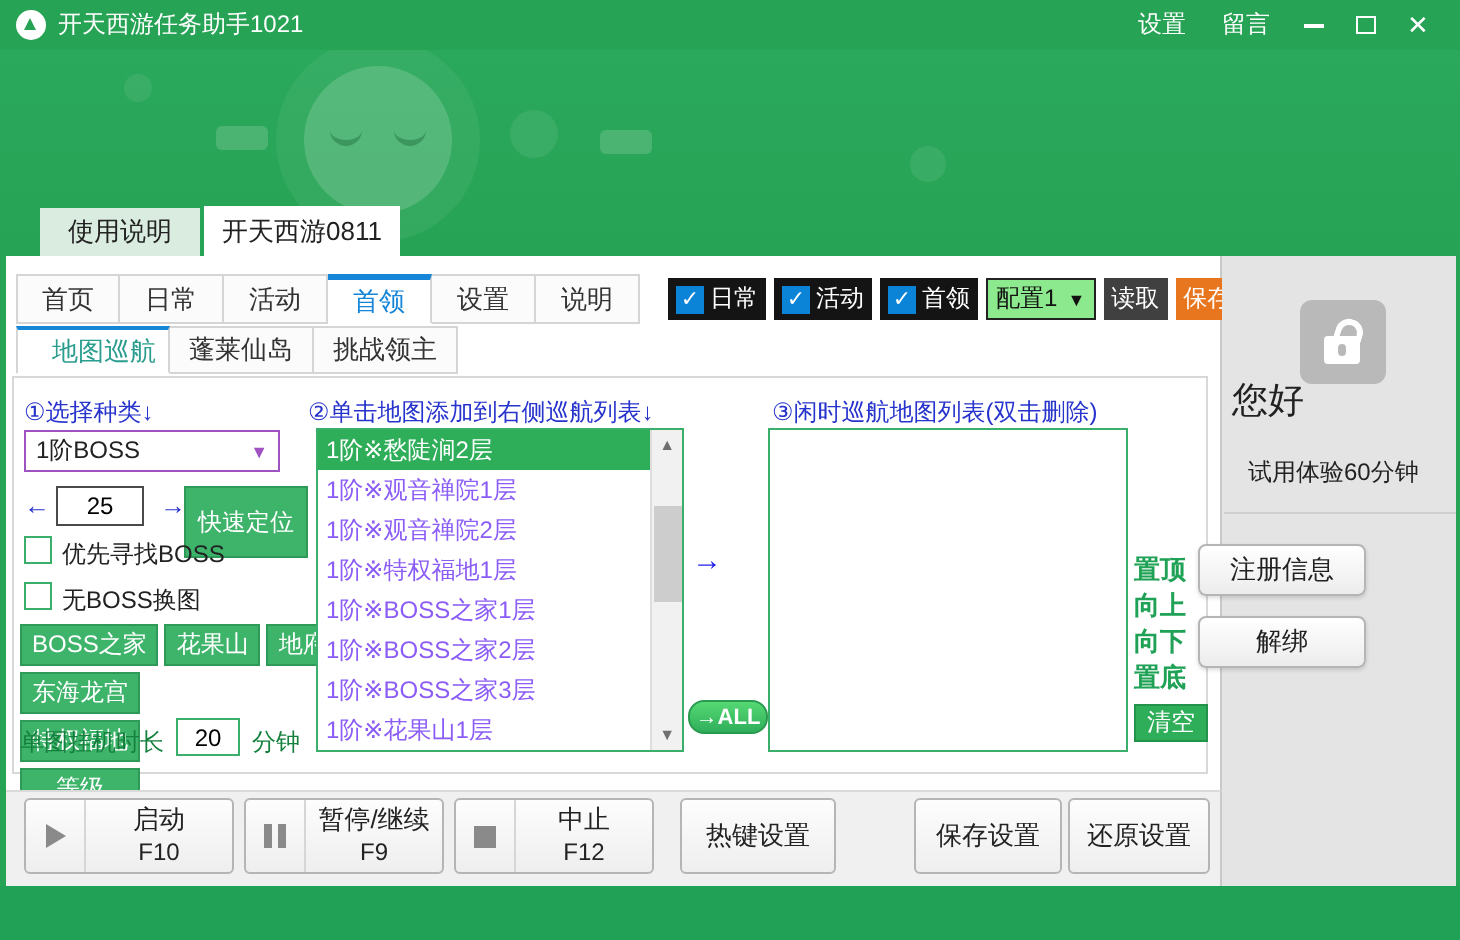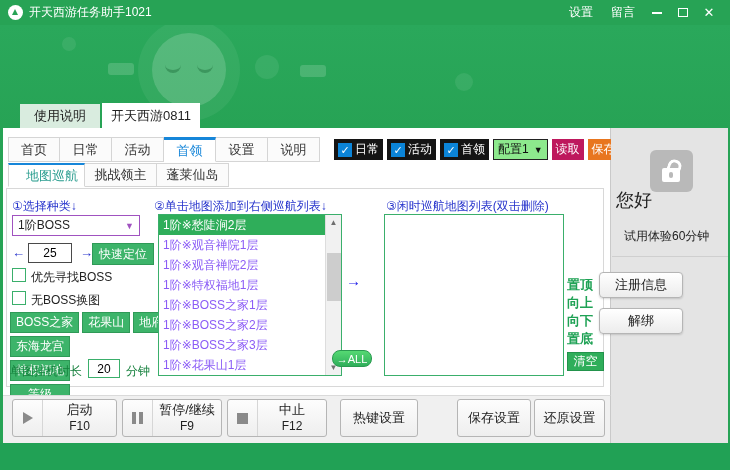--- a/index.html
+++ b/index.html
@@ -47,21 +47,21 @@
   .mtab { min-width:52px; padding:0 8px; height:25px; display:flex; align-items:center; justify-content:center; background:#fbfbfb; border:1px solid #d5d5d5; border-left:none; font-size:13px; color:#333; }
   .mtab:first-child { border-left:1px solid #d5d5d5; }
   .mtab.active { background:#fff; border-top:3px solid #1686d9; color:#1686d9; border-bottom:1px solid #fff; }
 
   
   .toolbar { left:334px; top:139px; height:21px; display:flex; gap:4px; align-items:center; }
   .chip { display:flex; align-items:center; background:#141414; color:#fff; height:21px; padding:0 4px; font-size:12px; gap:3px; }
   .chip .cbx { width:14px; height:14px; background:#0b84d8; color:#fff; font-size:11px; line-height:14px; text-align:center; font-weight:bold; }
   .chip.config { background:#8de98d; color:#111; border:1px solid #222; }
   .chip.config .dd { font-size:9px; color:#111; margin-left:2px; }
-  .chip.read { background:#be185d; }
+  .chip.read { background:#404040; }
   .chip.save { background:#e8761f; }
 
   
   .sub-tabs { left:8px; top:163px; height:24px; display:flex; }
   .stab { min-width:72px; padding:0 6px; height:24px; display:flex; align-items:center; justify-content:center; background:#fbfbfb; border:1px solid #d5d5d5; border-left:none; font-size:13px; color:#333; }
   .stab:first-child { border-left:1px solid #d5d5d5;padding-left:17px; }
   .stab.active { background:#fff; border-top:2px solid #1686d9; color:#2a9d8f; border-bottom:1px solid #fff; }
 
   .groupbox { left:6px; top:188px; width:598px; height:199px; border:1px solid #d8d8d8; background:#fff; }
 
@@ -84,21 +84,21 @@
   .map-items { width:167px; overflow:hidden; }
   .map-item { height:20px; line-height:20px; padding-left:4px; font-size:12px; white-space:nowrap; color:#8b5cf6; }
   .map-item.selected { background:#2fae5a; color:#fff; }
   .scrollbar { width:16px; background:#f1f1f1; position:relative; border-left:1px solid #ddd; }
   .scroll-arrow { height:15px; display:flex; align-items:center; justify-content:center; font-size:8px; color:#6f6f6f; background:#f1f1f1; }
   .scroll-thumb { position:absolute; left:1px; width:14px; top:38px; height:48px; background:#cdcdcd; }
   .scroll-arrow.down { position:absolute; bottom:0; width:100%; }
   .cruise-list { left:384px; top:214px; width:180px; height:162px; }
 
   .transfer-arrow { left:346px; top:272px; color:#1a19e8; font-weight:bold; font-size:15px; }
-  .all-btn { left:332px; top:350px; width:40px; height:17px; border-radius:8px; background:linear-gradient(180deg,#55d973,#2fae5a); border:1px solid #2a9a50; color:#fff; font-size:11px; font-weight:normal; display:flex; align-items:center; justify-content:center; }
+  .all-btn { left:344px; top:350px; width:40px; height:17px; border-radius:8px; background:linear-gradient(180deg,#55d973,#2fae5a); border:1px solid #2a9a50; color:#fff; font-size:11px; font-weight:bold; display:flex; align-items:center; justify-content:center; }
 
   .order-link { position:absolute; left:567px; color:#1fa255; font-weight:bold; font-size:13px; }
   .clear-btn { left:567px; top:352px; width:37px; height:19px; background:#2fae5a; border:1px solid #23934c; color:#fff; font-size:12px; display:flex; align-items:center; justify-content:center; }
 
   
   .ctl-btn { position:absolute; top:399px; height:38px; background:linear-gradient(180deg,#fdfdfd,#eeeeee); border:1px solid #b5b5b5; border-radius:3px; display:flex; align-items:center; }
   .ctl-icon-zone { width:30px; height:100%; display:flex; align-items:center; justify-content:center; border-right:1px solid #d6d6d6; color:#8a8a8a; }
   .ctl-text { flex:1; text-align:center; line-height:1.25; font-size:13px; color:#222; }
   .ctl-text .key { font-size:12px; }
   .play-glyph { width:0; height:0; border-top:6px solid transparent; border-bottom:6px solid transparent; border-left:10px solid #8a8a8a; }
@@ -182,39 +182,39 @@
   <span class="chip config">
     <span>配置1</span>
     <span class="dd">▼</span>
   </span>
   <span class="chip read">读取</span>
   <span class="chip save">保存</span>
 </div>
 
 <div class="abs sub-tabs">
   <span class="stab active">地图巡航</span>
+  <span class="stab">蓬莱仙岛</span>
   <span class="stab">挑战领主</span>
-  <span class="stab">蓬莱仙岛</span>
 </div>
 
 <div class="abs groupbox"></div>
 
 <div class="abs blue-label" style="left:12px; top:198px;">①选择种类↓</div>
 <div class="abs blue-label" style="left:154px; top:198px;">②单击地图添加到右侧巡航列表↓</div>
 <div class="abs blue-label" style="left:386px; top:198px;">③闲时巡航地图列表(双击删除)</div>
 
 <div class="abs dropdown">
   <span>1阶BOSS</span>
   <span class="dd-arrow">▼</span>
 </div>
 
 <span class="abs nav-arrow" style="left:12px; top:245px;">←</span>
 <input class="abs num-input" style="left: 28px; top: 243px; width: 44px; height: 20px;" value="25">
 <span class="abs nav-arrow" style="left:80px; top:245px;">→</span>
-<span class="abs btn-green" style="left:92px; top:243px; width:62px; height:22px;">快速定位</span>
+<span class="abs btn-green" style="left:92px; top:243px; width:62px; height:36px;">快速定位</span>
 
 <span class="abs checkbox" style="left:12px; top:268px;"></span>
 <span class="abs" style="left:31px; top:269px;">优先寻找BOSS</span>
 <span class="abs checkbox" style="left:12px; top:291px;"></span>
 <span class="abs" style="left:31px; top:292px;">无BOSS换图</span>
 
 <div class="abs qrow" style="left:10px; top:312px;">
   <span class="btn-green">BOSS之家</span>
   <span class="btn-green">花果山</span>
   <span class="btn-green">地府</span>

